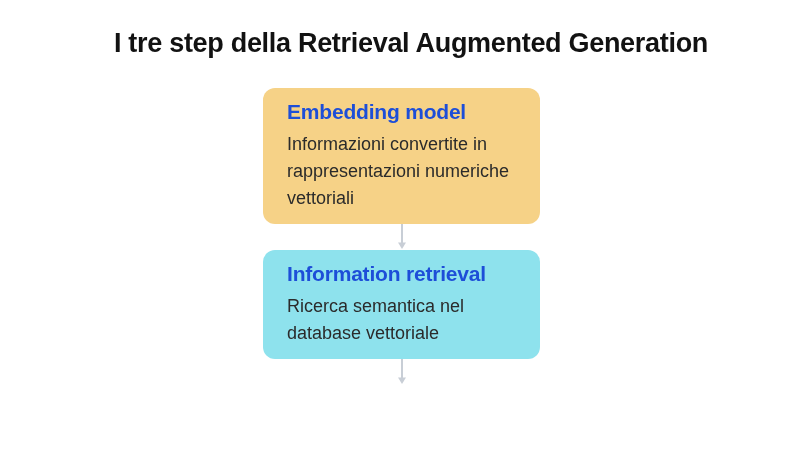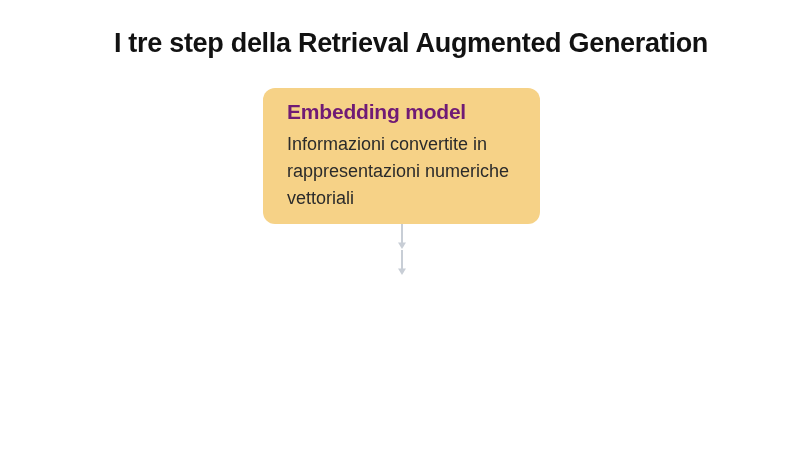--- a/index.html
+++ b/index.html
@@ -40,21 +40,21 @@
   .step-card {
     box-sizing: border-box;
     border-radius: 12px;
     padding: 12px 18px 12px 24px;
     min-height: 92px;
   }
   .step-heading {
     margin: 0;
     font-size: 21px;
     font-weight: 700;
-    color: #701a75;
+    color: #1d4ed8;
     letter-spacing: -0.2px;
   }
   .step-desc {
     margin: 7px 0 0 0;
     font-size: 18px;
     line-height: 1.5;
     color: #2b2b2b;
     max-width: 232px;
   }
   .arrow-wrap {
@@ -78,20 +78,24 @@
       <p class="step-desc">Informazioni convertite in rappresentazioni numeriche vettoriali</p>
     </div>
 
     <div class="arrow-wrap">
       <svg width="12" height="26" viewBox="0 0 12 26">
         <line x1="6" y1="0" x2="6" y2="19" stroke="#C8CED6" stroke-width="2"></line>
         <path d="M2 18.5 L10 18.5 L6 25 Z" fill="#C8CED6"></path>
       </svg>
     </div>
 
+    <div class="step-card" style="background: rgb(142, 226, 237);">
+      <h2 class="step-heading">Information retrieval</h2>
+      <p class="step-desc">Ricerca semantica nel database vettoriale</p>
+    </div>
 
     <div class="arrow-wrap">
       <svg width="12" height="26" viewBox="0 0 12 26">
         <line x1="6" y1="0" x2="6" y2="19" stroke="#C8CED6" stroke-width="2"></line>
         <path d="M2 18.5 L10 18.5 L6 25 Z" fill="#C8CED6"></path>
       </svg>
     </div>
 
 
   </div>

